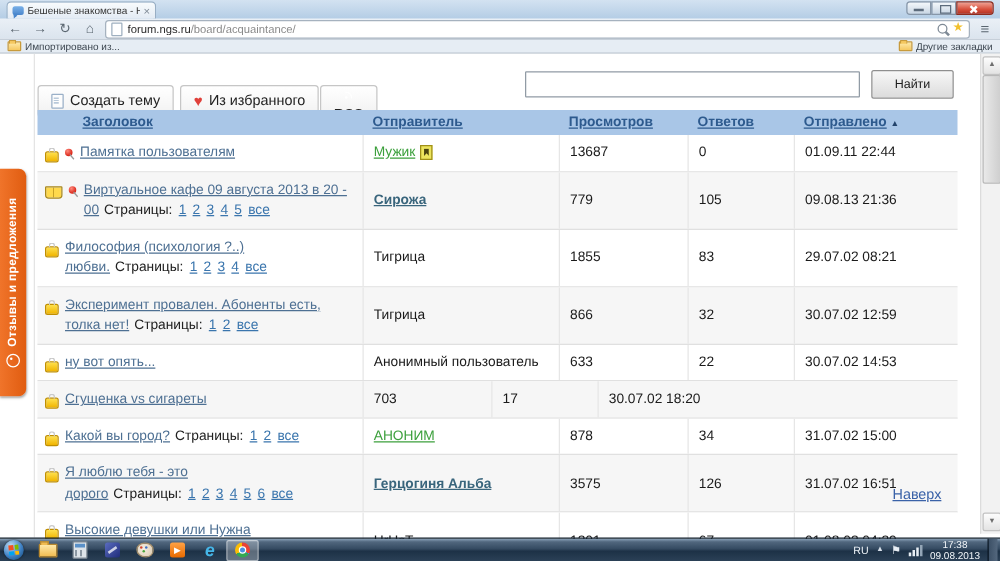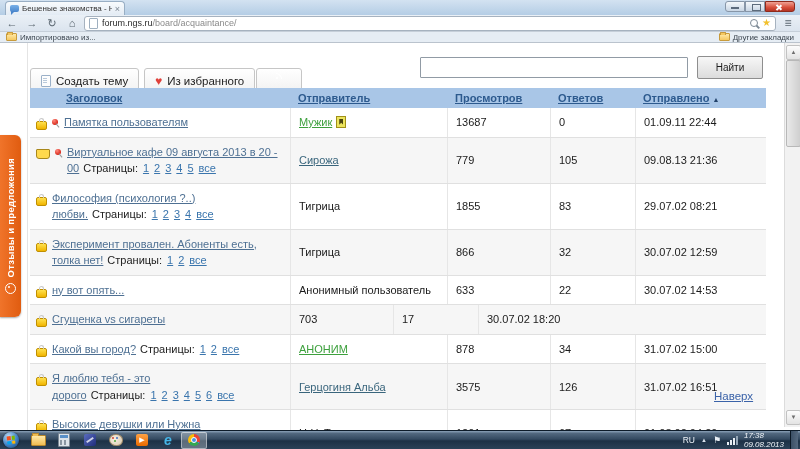--- a/index.html
+++ b/index.html
@@ -112,21 +112,21 @@
   .ic-pin{flex:0 0 auto;width:6px;height:6px;margin:5px 6px 0 0;border-radius:50%;position:relative;
     background:radial-gradient(circle at 35% 30%,#ff8a7e,#d92415 70%);}
   .ic-pin::after{content:"";position:absolute;left:5px;top:4px;width:1px;height:5px;background:#9a9a9a;transform:rotate(-40deg);}
   .tw{flex:1 1 auto;}
   .topic-link{color:#4e7093;text-decoration:underline;cursor:pointer;}
   .pages{white-space:nowrap;}
   .pages-label{color:#222;margin-left:4px;}
   .page-links .pglink{color:#3a75ad;text-decoration:underline;margin-left:5px;cursor:pointer;}
   .sender{text-decoration:none;}
   .s-plain{color:#1b1b1b;}
-  .s-link{color:#39657c;text-decoration:underline;cursor:pointer;}
+  .s-link{color:#39657c;text-decoration:underline;cursor:pointer;font-weight:bold;}
   .s-green{color:#3da03d;text-decoration:underline;cursor:pointer;}
   .ic-badge{display:inline-block;width:8px;height:10px;background:#ece45e;border:1px solid #a09018;
     vertical-align:middle;margin-left:4px;position:relative;}
   .ic-badge::after{content:"";position:absolute;left:2px;top:1.5px;width:4px;height:6px;background:#4a4410;
     clip-path:polygon(0 0,100% 0,100% 100%,50% 65%,0 100%);}
 
   .back-top{position:absolute;left:714px;top:347px;font-size:11.5px;color:#3a62a8;text-decoration:underline;cursor:pointer;}
 
   
   .scrollbar{position:absolute;right:0;top:0;width:16px;height:384px;background:#f2f2f2;border-left:1px solid #dcdcdc;box-sizing:border-box;}
@@ -173,21 +173,21 @@
   .tray{margin-left:auto;display:flex;align-items:center;gap:6px;padding-right:2px;color:#fff;}
   .lang{font-size:8.5px;color:#eef3f8;cursor:pointer;}
   .tray-up{font-size:6px;color:#d7e0ea;cursor:pointer;}
   .tray-flag{font-size:9px;color:#e8eef4;cursor:pointer;line-height:10px;}
   .ic-net{display:flex;align-items:flex-end;gap:1px;cursor:pointer;}
   .ic-net i{display:block;width:2px;background:#e8eef4;}
   .ic-net i:nth-child(1){height:3px;}
   .ic-net i:nth-child(2){height:5px;}
   .ic-net i:nth-child(3){height:7px;}
   .ic-net i:nth-child(4){height:9px;background:#93a5b6;}
-  .clock{font-size:8px;line-height:9px;text-align:left;color:#f2f6fa;cursor:pointer;font-style:italic;}
+  .clock{font-size:8px;line-height:9px;text-align:center;color:#f2f6fa;cursor:pointer;}
   .show-desktop{width:7px;height:19px;border-left:1px solid #0a1724;background:linear-gradient(90deg,#3c5066,#54687e);cursor:pointer;}
 </style>
 </head>
 <body>
 
 <div class="screen">
 
   <div class="chrome-top">
     <div class="tab">
       <span class="favicon"></span>

